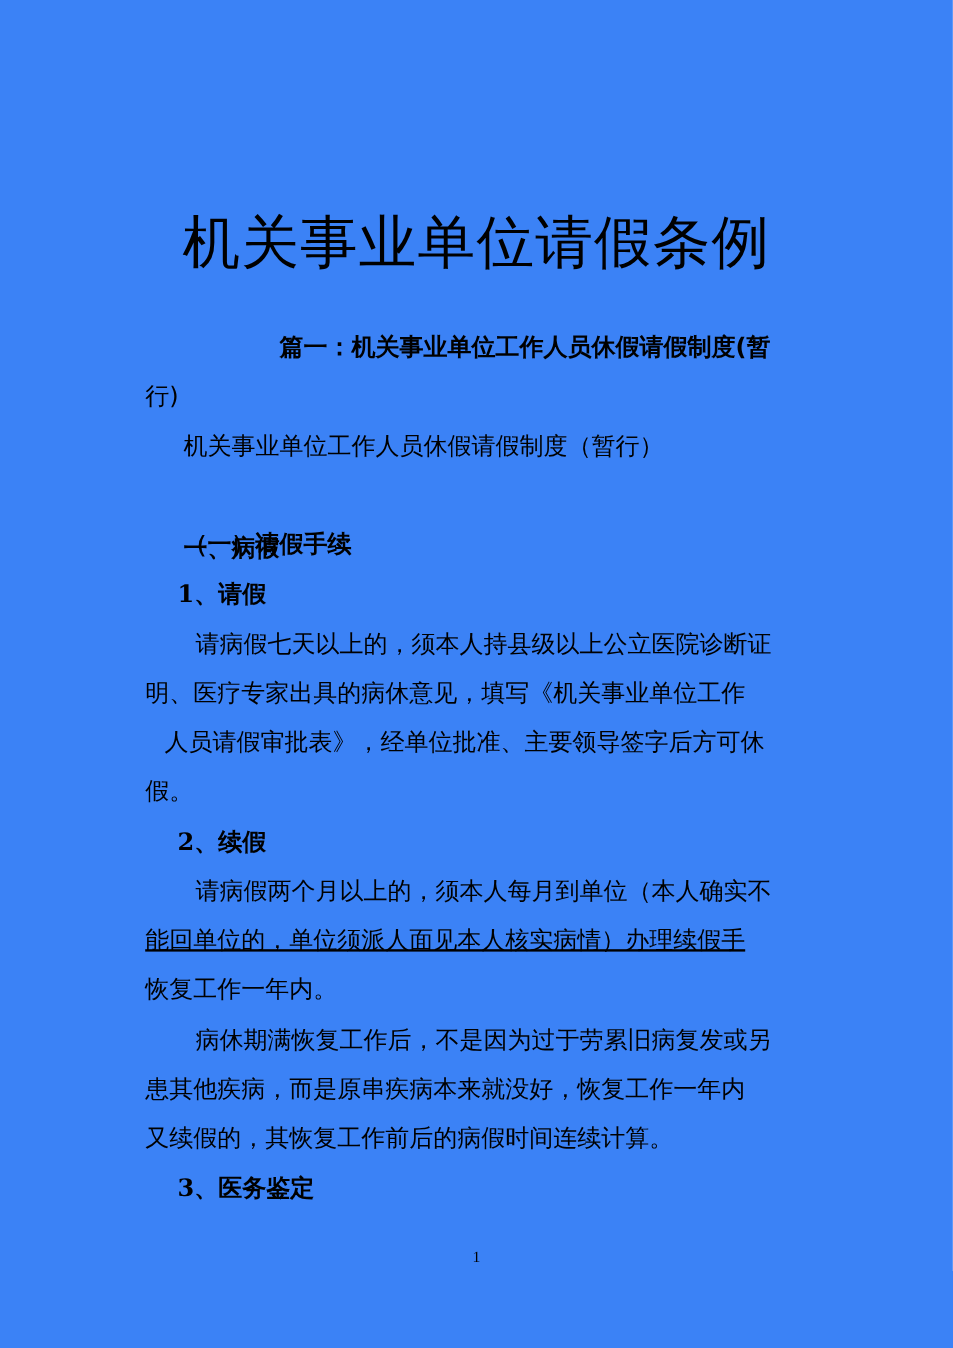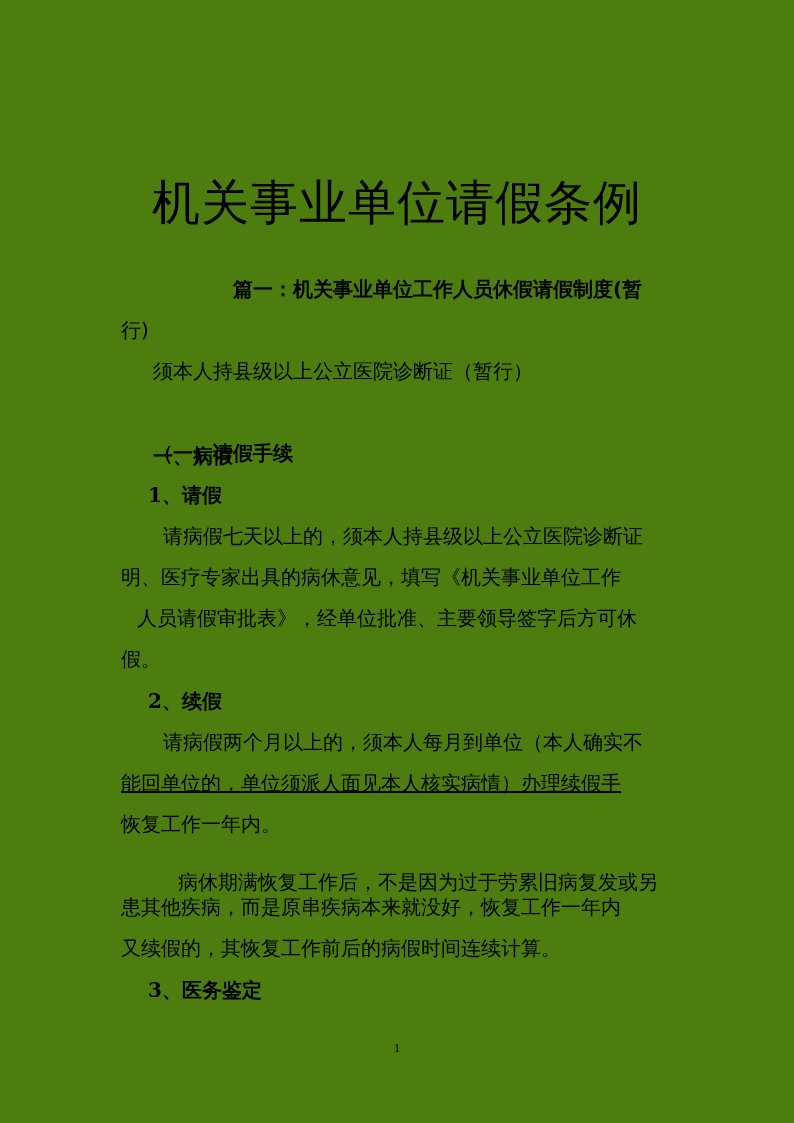--- a/index.html
+++ b/index.html
@@ -13,21 +13,21 @@
     position: relative;
     overflow: hidden;
     font-family: "DejaVu Serif", "Liberation Serif", serif;
     color: #000000;
   }
   .page {
     position: absolute;
     left: 0; top: 0;
     width: 794px;
     height: 1123px;
-    background: #4d7c0f;
+    background: #3b82f6;
   }
   .title {
     position: absolute;
     left: 0;
     width: 794px;
     top: 138px;
     text-align: center;
     font-size: 48px;
     line-height: 64px;
     font-weight: normal;
@@ -56,36 +56,36 @@
   }
 </style>
 </head>
 <body>
 
 <div class="page">
   <h1 class="title">机关事业单位请假条例</h1>
 
   <div class="line bold" style="left:233px; top:275px;">篇一：机关事业单位工作人员休假请假制度(暂</div>
   <div class="line" style="left:121px; top:316px;">行)</div>
-  <div class="line" style="left:153px; top:357px;">须本人持县级以上公立医院诊断证（暂行）</div>
+  <div class="line" style="left:153px; top:357px;">机关事业单位工作人员休假请假制度（暂行）</div>
   <div class="line bold" style="left:153px; top:398px;margin-top:44px;">一、病假</div>
   <div class="line bold" style="left:153px; top:439px;">（一）请假手续</div>
   <div class="line bold serif" style="left:148px; top:481px;">1、请假</div>
 
   <div class="line" style="left:163px; top:522px;">请病假七天以上的，须本人持县级以上公立医院诊断证</div>
   <div class="line" style="left:121px; top:563px;">明、医疗专家出具的病休意见，填写《机关事业单位工作</div>
   <div class="line" style="left:137px; top:604px;">人员请假审批表》，经单位批准、主要领导签字后方可休</div>
   <div class="line" style="left:121px; top:645px;">假。</div>
 
   <div class="line bold serif" style="left:148px; top:687px;">2、续假</div>
 
   <div class="line" style="left:163px; top:728px;">请病假两个月以上的，须本人每月到单位（本人确实不</div>
   <div class="line" style="left:121px; top:769px;text-decoration:underline;">能回单位的，单位须派人面见本人核实病情）办理续假手</div>
   <div class="line" style="left:121px; top:810px;">恢复工作一年内。</div>
 
-  <div class="line" style="left:178px; top:852px;margin-top:16px;">病休期满恢复工作后，不是因为过于劳累旧病复发或另</div>
+  <div class="line" style="left:163px; top:852px;">病休期满恢复工作后，不是因为过于劳累旧病复发或另</div>
   <div class="line" style="left:121px; top:893px;">患其他疾病，而是原串疾病本来就没好，恢复工作一年内</div>
   <div class="line" style="left:121px; top:934px;">又续假的，其恢复工作前后的病假时间连续计算。</div>
 
   <div class="line bold serif" style="left:148px; top:976px;">3、医务鉴定</div>
 
   <div class="page-number">1</div>
 </div>
 
 </body></html>

